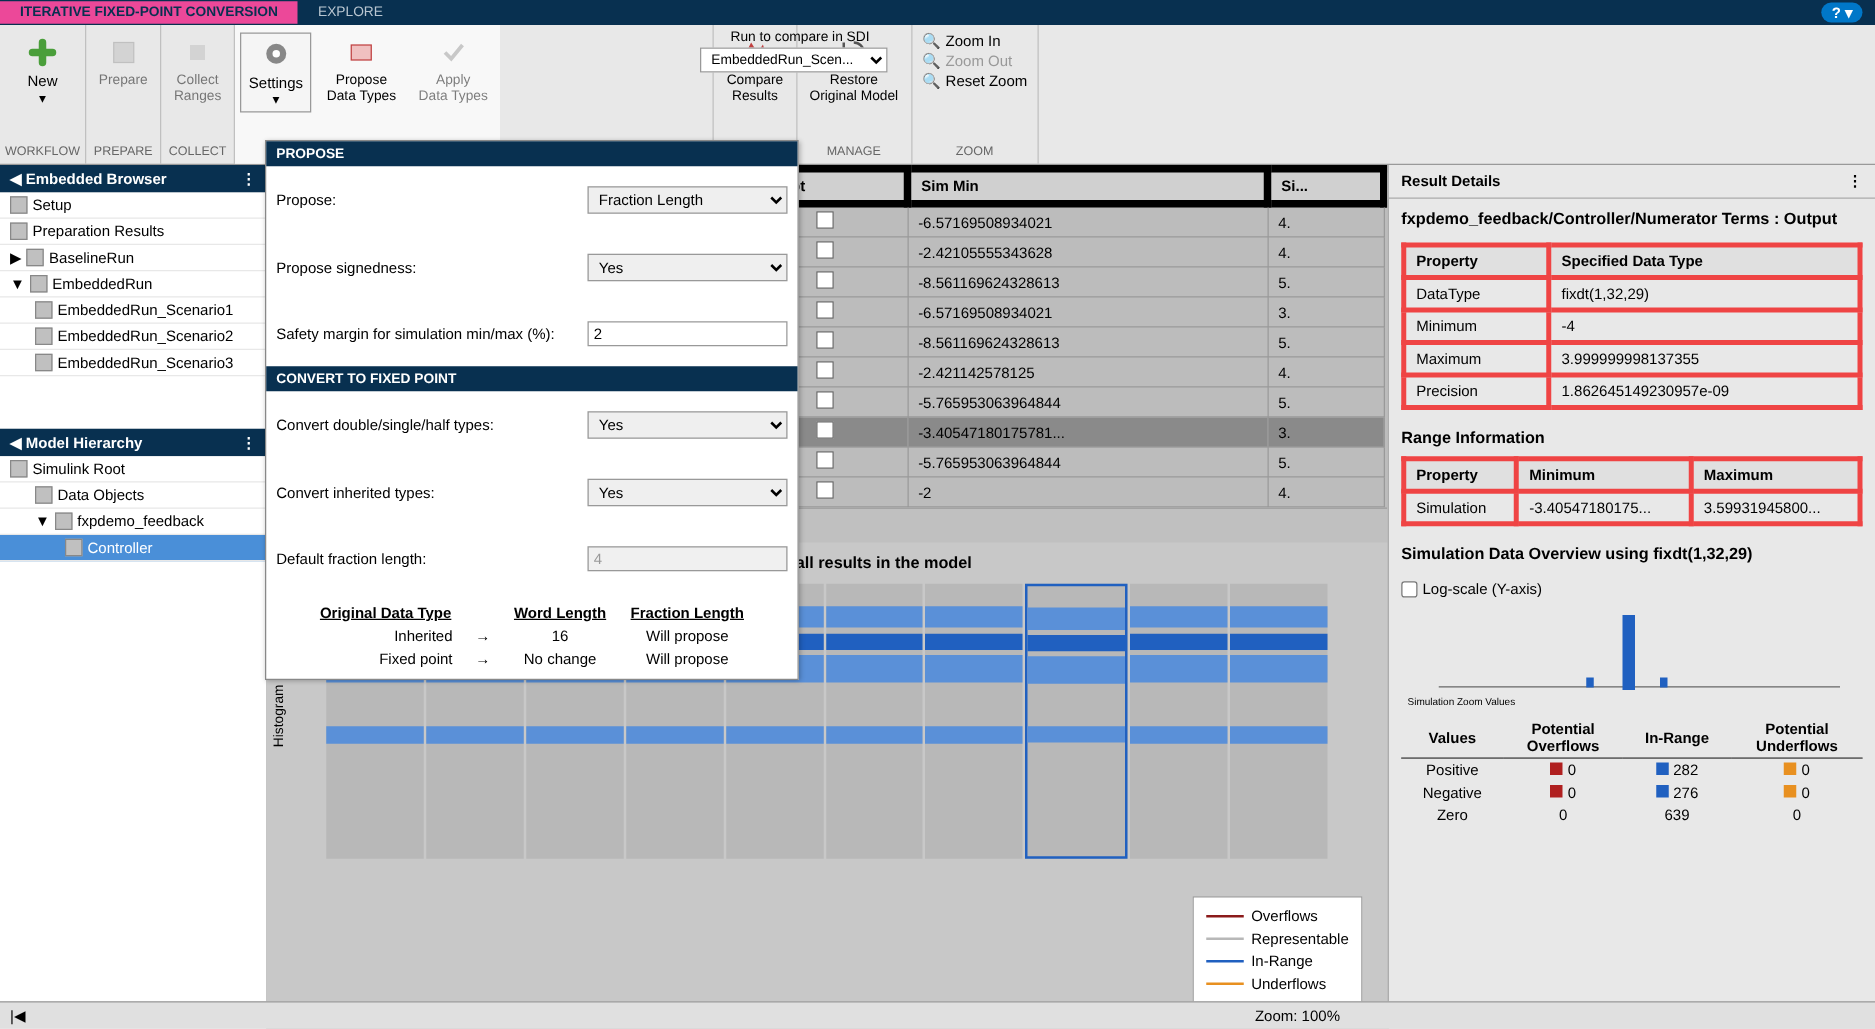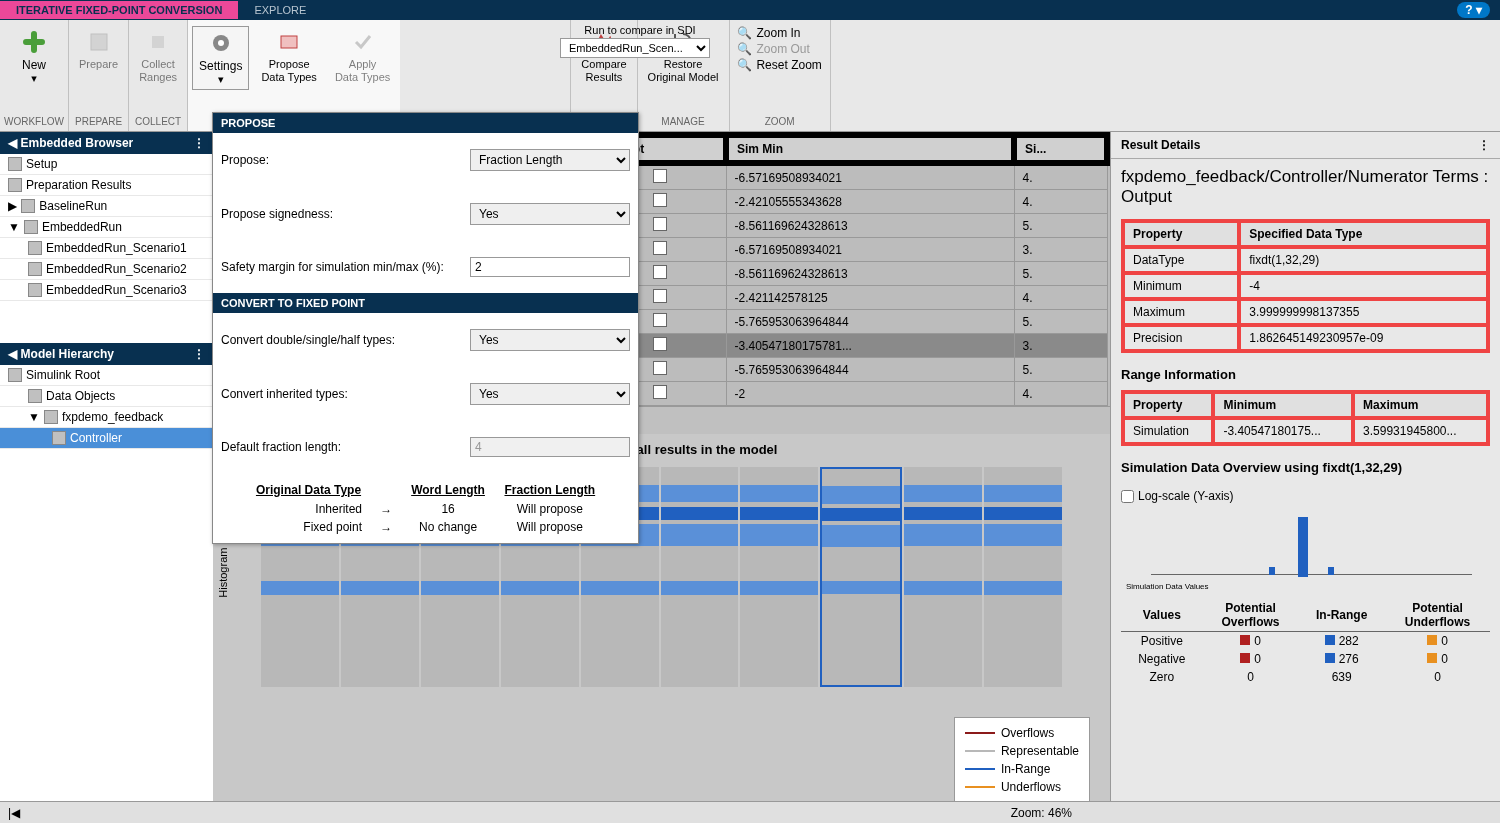--- a/index.html
+++ b/index.html
@@ -70,21 +70,21 @@
 .hist-col.selected { border: 2px solid #2060c0; }
 .hist-band { position: absolute; left: 0; right: 0; }
 .hist-band.blue1 { background: #2060c0; }
 .hist-band.blue2 { background: #5a90d8; }
 .hist-legend { position: absolute; right: 20px; bottom: 20px; background: white; border: 1px solid #999; padding: 6px 10px; font-size: 11px; }
 .hist-legend-row { display: flex; align-items: center; gap: 6px; padding: 2px 0; }
 .legend-line { width: 30px; height: 2px; }
 
 .right-col { width: 390px; background: #e8e8e8; display: flex; flex-direction: column; overflow: auto; border-left: 1px solid #999; }
 .right-panel-header { background: #e8e8e8; padding: 6px 10px; font-weight: bold; font-size: 13px; border-bottom: 1px solid #aaa; display: flex; justify-content: space-between; }
-.result-title { padding: 8px 10px; font-weight: normal; font-size: 17px; }
+.result-title { padding: 8px 10px; font-weight: bold; font-size: 13px; }
 .prop-table { border-collapse: collapse; margin: 4px 10px; width: calc(100% - 20px); }
 .prop-table th, .prop-table td { border: 4px solid #ef4444; padding: 4px 8px; font-size: 12px; text-align: left; }
 .prop-table th { background: #e0e0e0; font-weight: bold; }
 .section-title { font-weight: bold; padding: 10px 10px 4px; font-size: 13px; }
 .sim-overview { padding: 6px 10px; }
 .log-cb { display: flex; align-items: center; gap: 4px; padding: 4px 0; font-size: 12px; }
 .mini-chart { height: 80px; margin: 6px 0; position: relative; background: #e8e8e8; }
 .mini-chart .bar-tall { position: absolute; left: 48%; top: 5%; width: 10px; height: 75%; background: #2060c0; }
 .mini-chart .axis-line { position: absolute; left: 8%; right: 5%; bottom: 18px; height: 1px; background: #666; }
 .values-table { border-collapse: collapse; width: 100%; }
@@ -546,21 +546,21 @@
     <div class="sim-overview">
       <label class="log-cb">
         <input type="checkbox" style=""> 
           <span>Log-scale (Y-axis)</span>
       </label>
       <div class="mini-chart">
         <div class="axis-line"></div>
         <div class="bar-tall"></div>
         <div style="position:absolute;left:40%;bottom:18px;width:6px;height:8px;background:#2060c0"></div>
         <div style="position:absolute;left:56%;bottom:18px;width:6px;height:8px;background:#2060c0"></div>
-        <div style="position:absolute;left:5px;bottom:2px;font-size:8px">Simulation Data Values</div>
+        <div style="position:absolute;left:5px;bottom:2px;font-size:8px">Simulation Zoom Values</div>
       </div>
       <table class="values-table">
         <thead>
             <tr id="values-headers">
               <th style="white-space:pre-line">Values</th>
               <th style="white-space:pre-line">Potential
 Overflows</th>
               <th style="white-space:pre-line">In-Range</th>
               <th style="white-space:pre-line">Potential
 Underflows</th>
@@ -586,14 +586,14 @@
               <td>0</td>
             </tr>
           </tbody>
       </table>
     </div>
   </div>
 </div>
 
 <div class="status-bar">
   <span>|◀</span>
-  <span class="zoom">Zoom: 46%</span>
+  <span class="zoom">Zoom: 100%</span>
 </div>
 
 </body></html>

